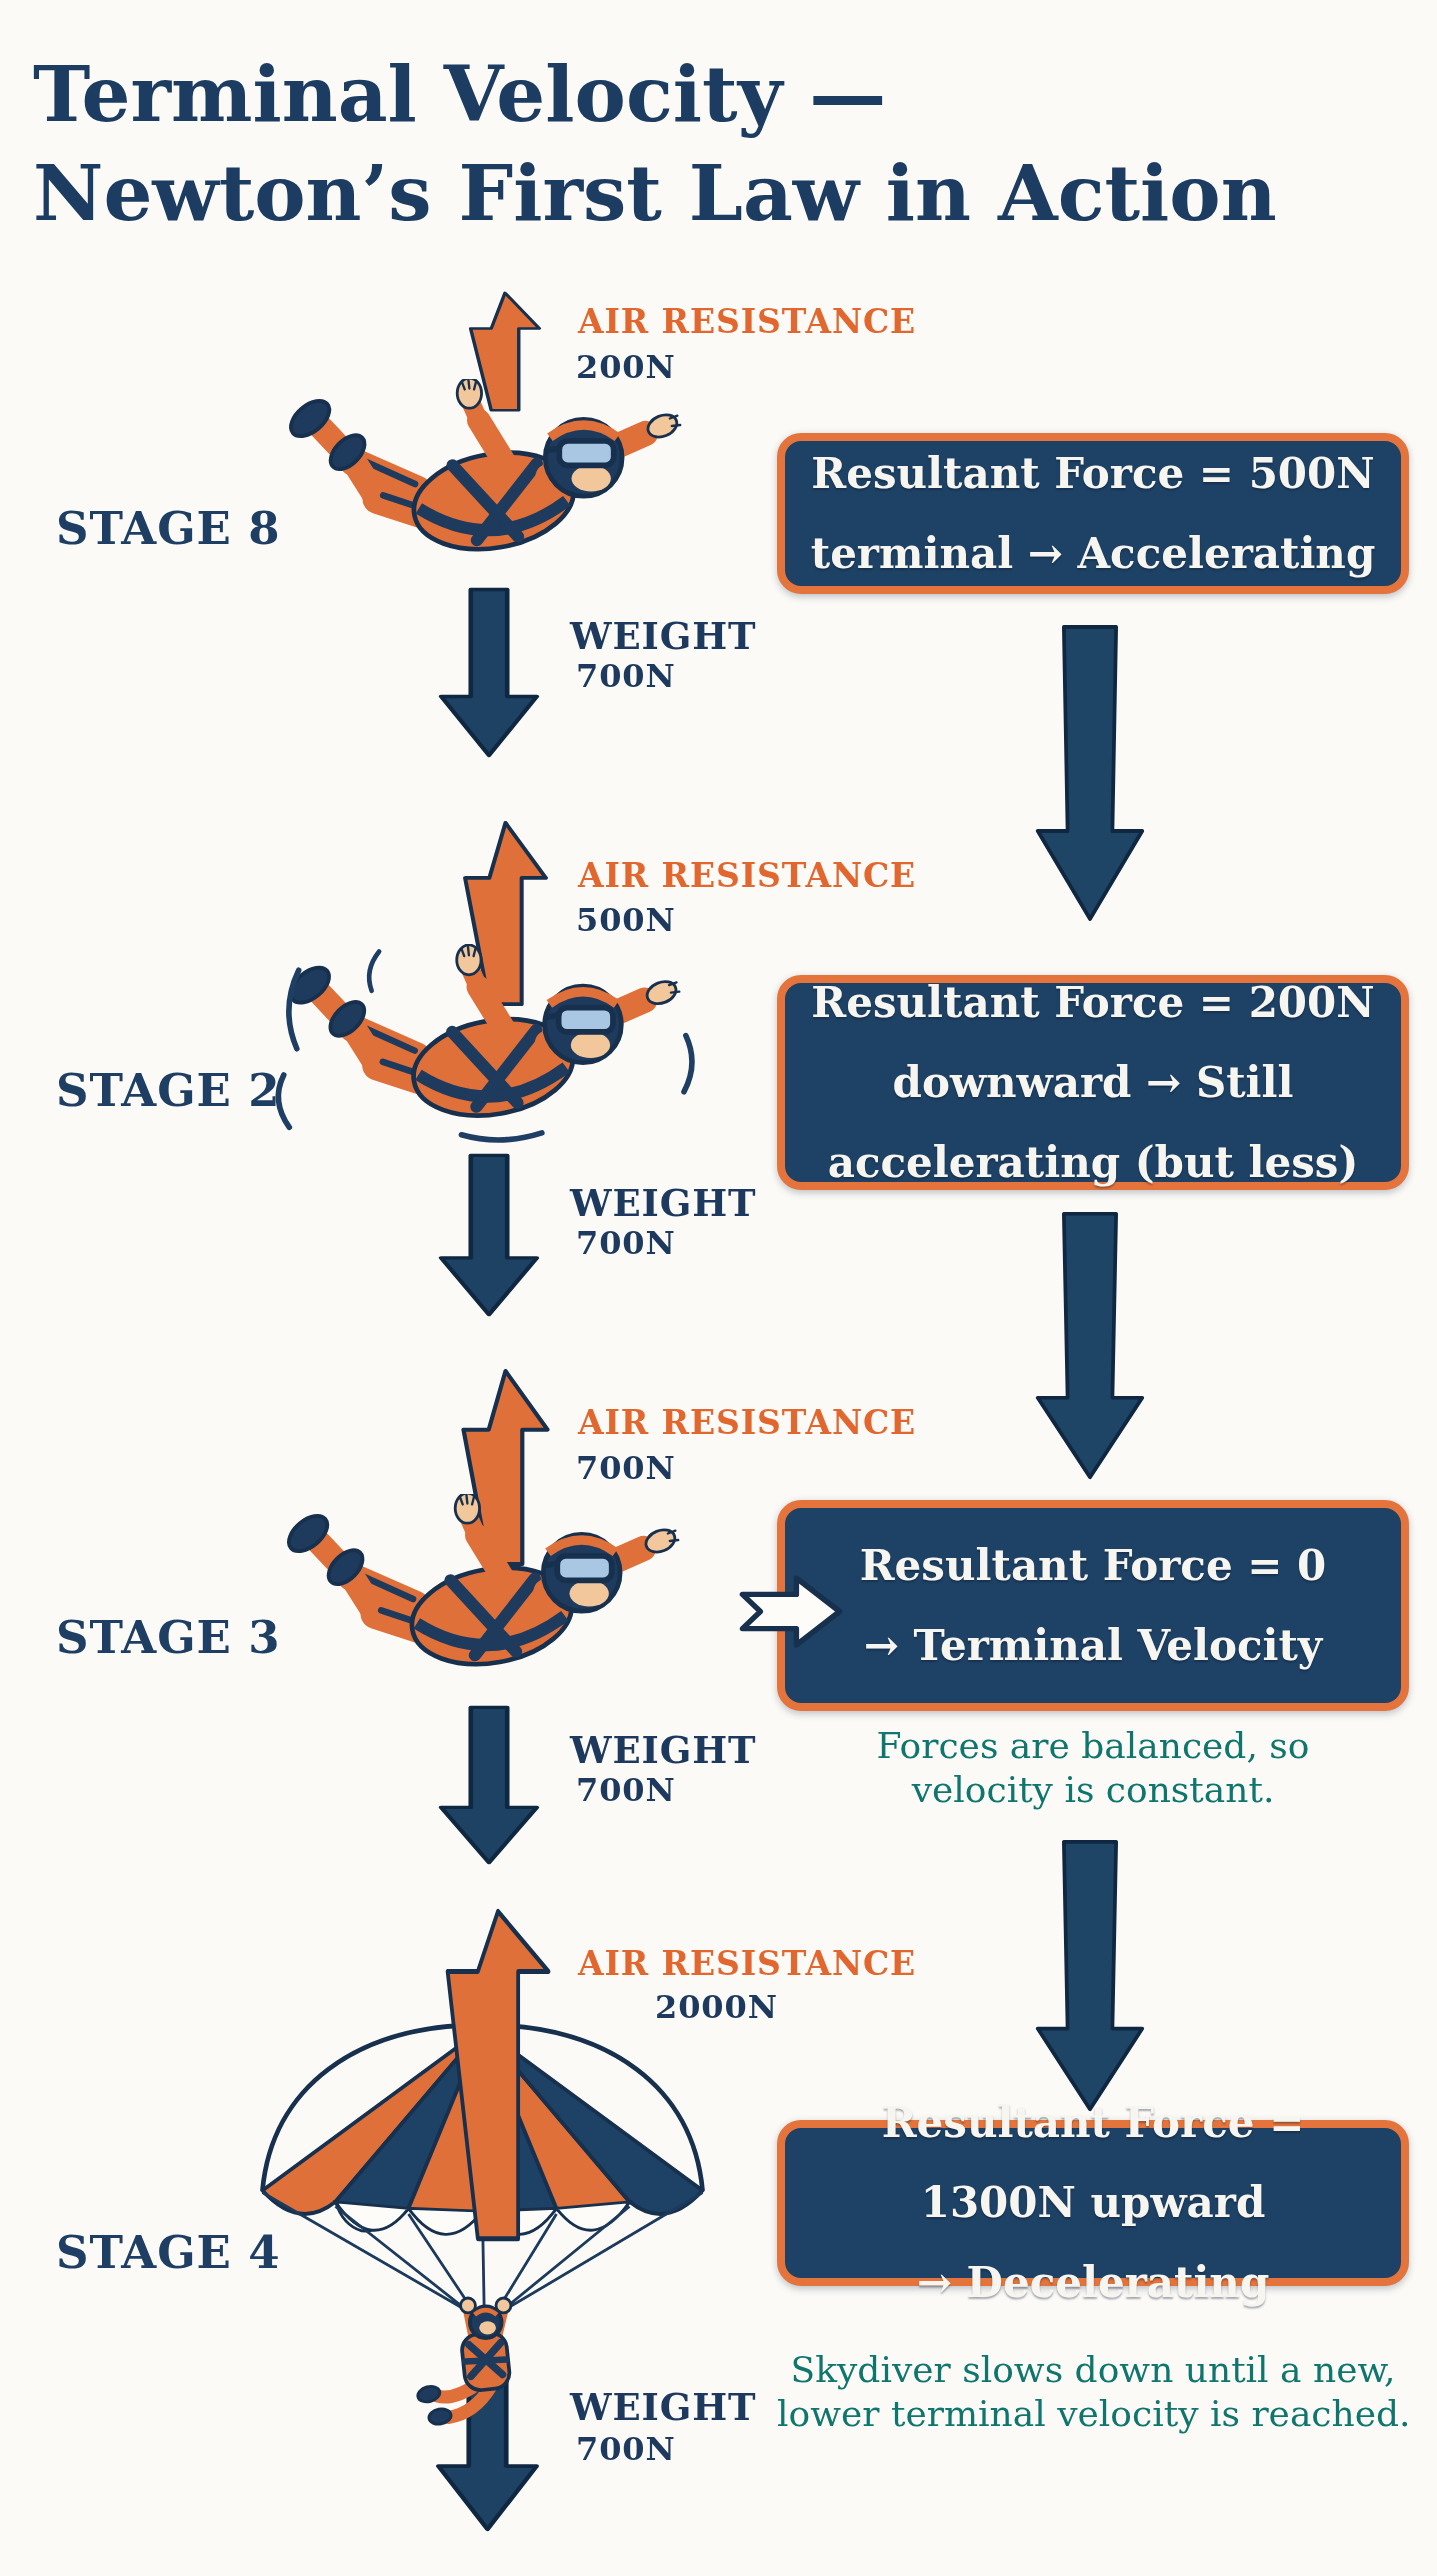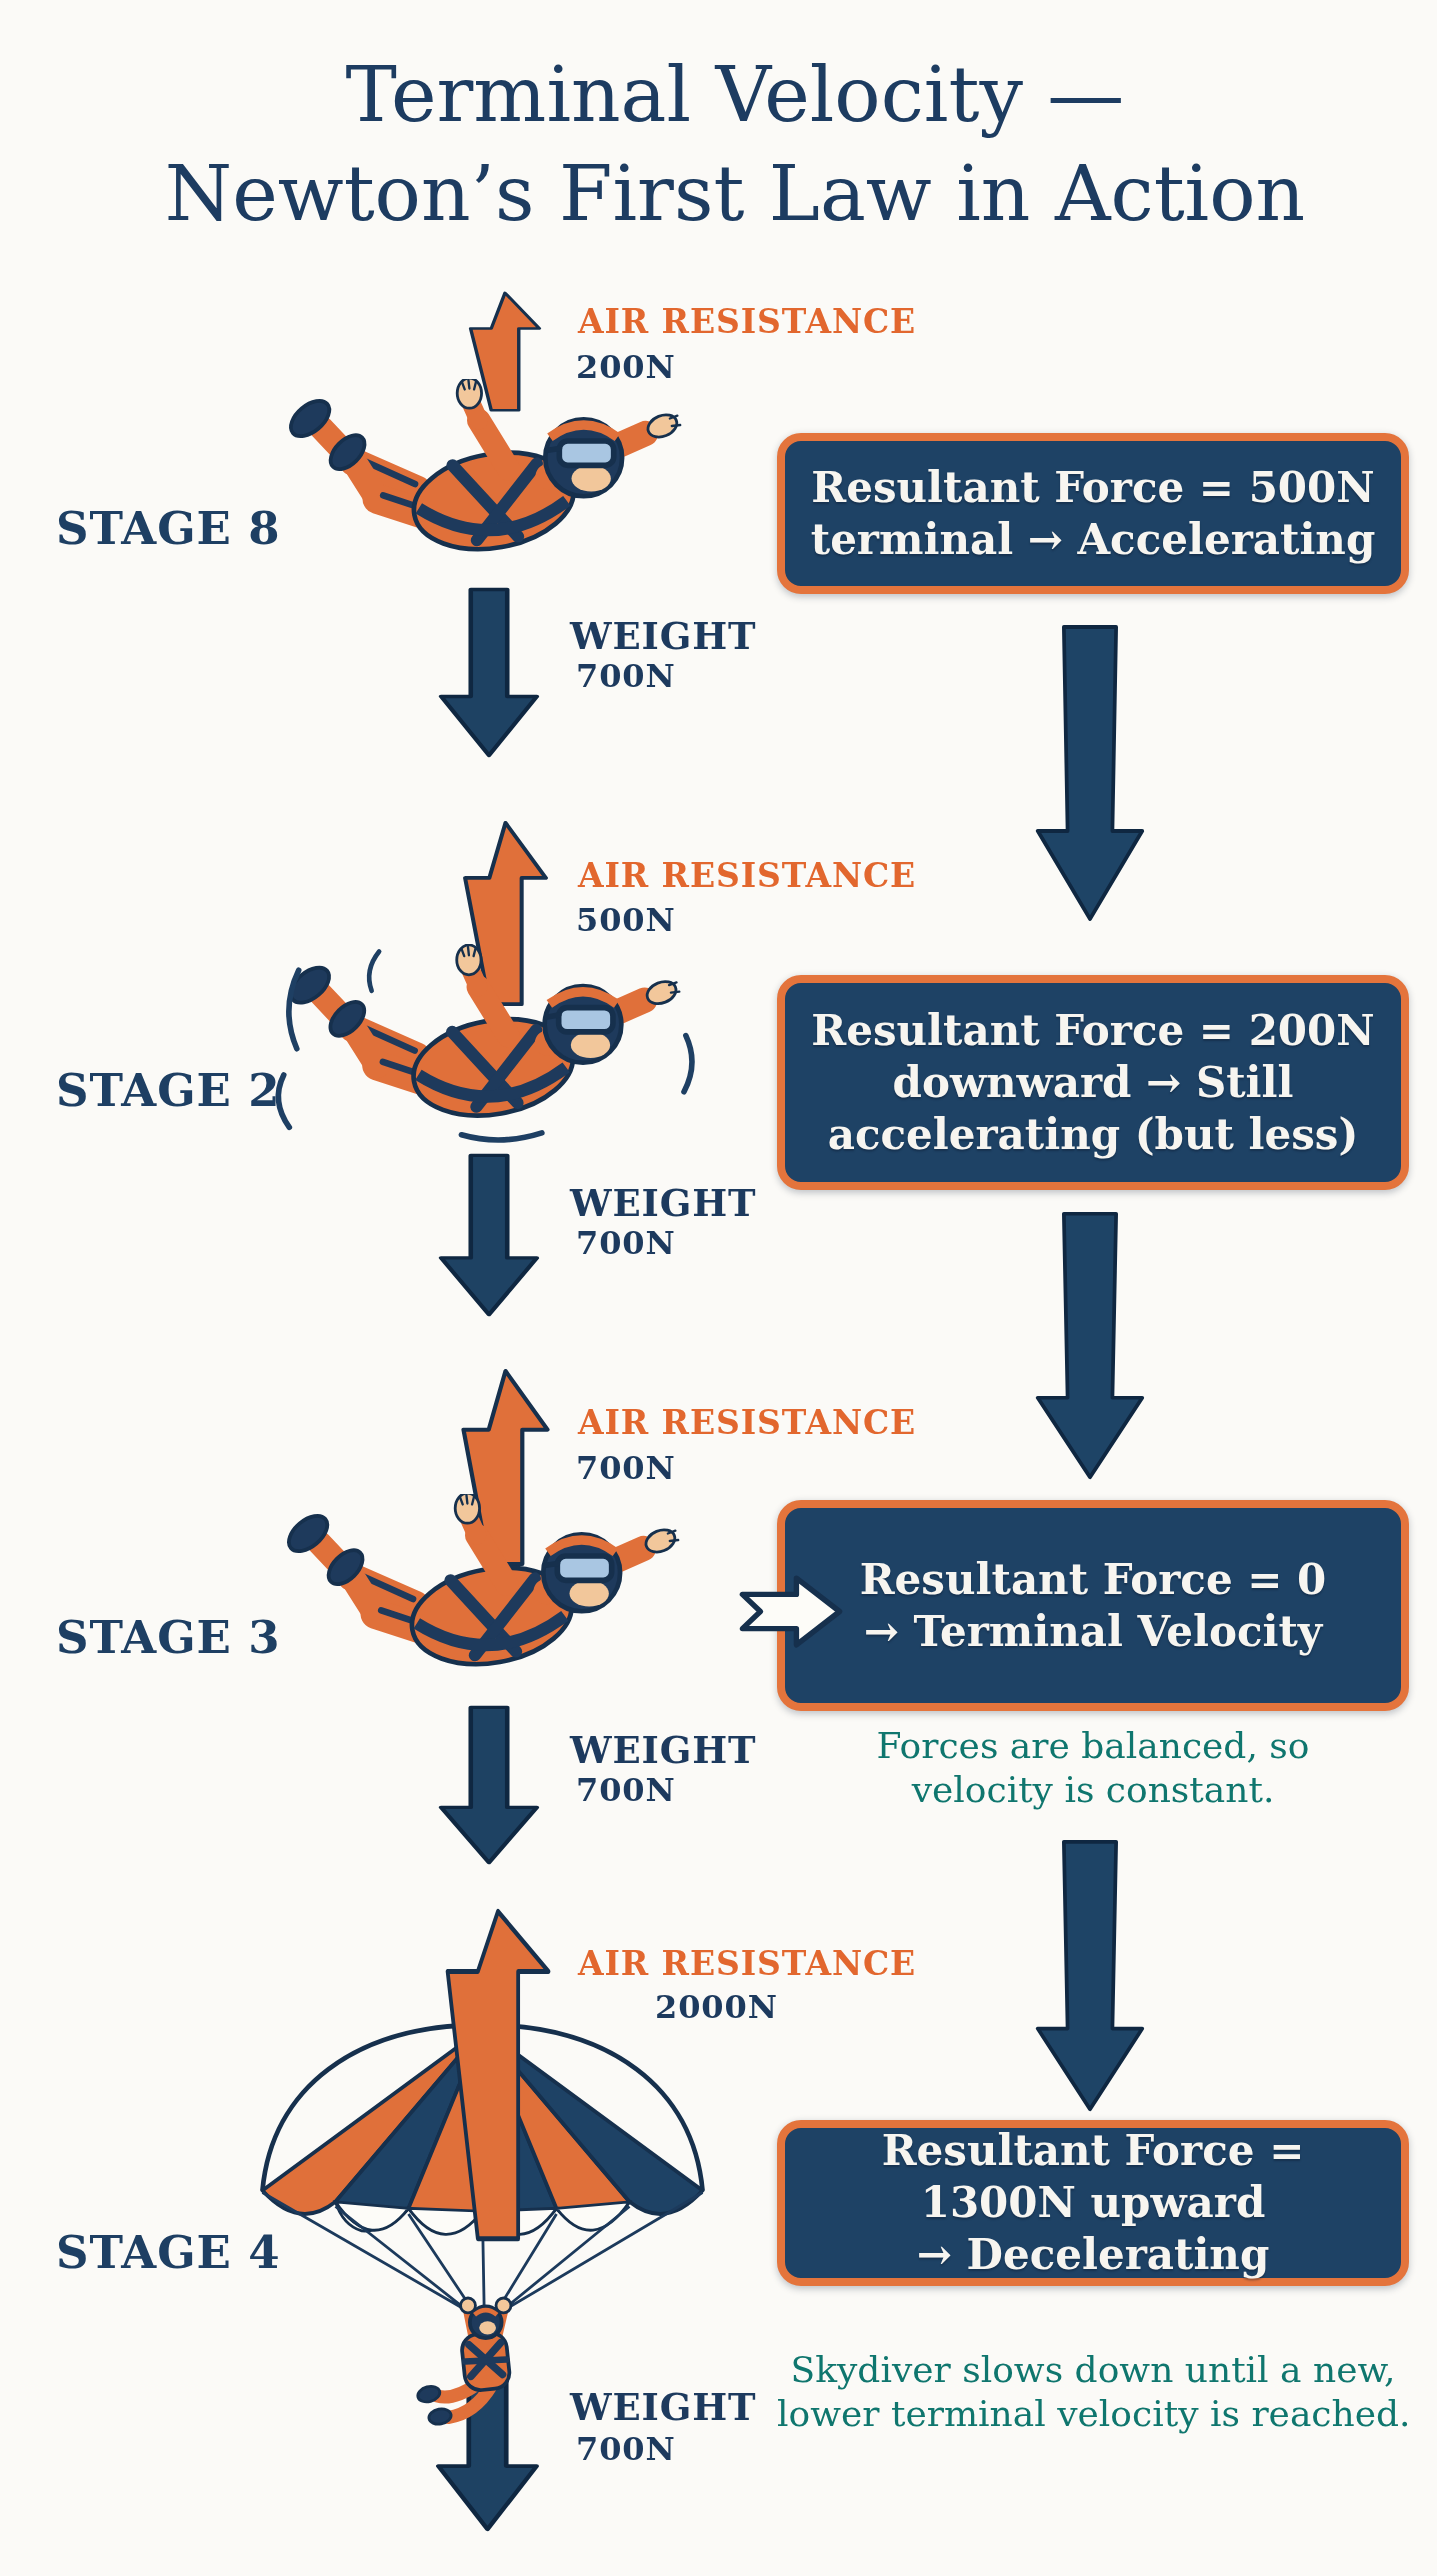--- a/index.html
+++ b/index.html
@@ -2,40 +2,41 @@
 <html style="font-size:15px"><head>
 <meta charset="utf-8">
 <style>
   html,body{margin:0;padding:0;background:#fbfaf7;}
   #canvas{
     position:relative;width:1438px;height:2576px;background:#fbfaf7;overflow:hidden;
     font-family:"DejaVu Serif","Liberation Serif",serif;
   }
   .abs{position:absolute;}
   .title{
-    left:33px;top:45px;width:1404px;text-align:center;
-    color:#1d3c61;font-weight:normal;font-size:77px;line-height:99px;letter-spacing:0px;
+    left:33px;top:45px;width:1404px;
+    color:#1d3c61;font-weight:bold;font-size:77px;line-height:99px;letter-spacing:0px;
   }
   .stage-label{
     color:#1e3f63;font-weight:bold;font-size:45px;letter-spacing:0.9px;white-space:nowrap;
   }
   .air-label{
     color:#e2672e;font-weight:bold;font-size:33px;letter-spacing:0.9px;white-space:nowrap;
   }
   .force-value{
     color:#1d3a5e;font-weight:bold;font-size:32px;letter-spacing:0.9px;white-space:nowrap;
   }
   .weight-label{
     color:#1d3a5e;font-weight:bold;font-size:37px;letter-spacing:0.9px;white-space:nowrap;margin-left:16px;
   }
   .result-box{
     left:777px;width:632px;box-sizing:border-box;
     background:#1e4265;border:8.4px solid #e4743c;border-radius:24px;
     display:flex;flex-direction:column;align-items:center;justify-content:center;
     box-shadow:0 2.8px 7.5px rgba(20,35,60,0.25);
+    gap:28px;
   }
   .box-line{
     color:#f7f5f0;font-weight:bold;font-size:42px;line-height:52px;text-align:center;
     text-shadow:0 1.9px 1.9px rgba(10,20,40,0.35);white-space:nowrap;
     font-family:"DejaVu Serif","DejaVu Sans","Liberation Serif",serif;
   }
   .note{
     left:777px;width:632px;text-align:center;
   }
   .note-line{

